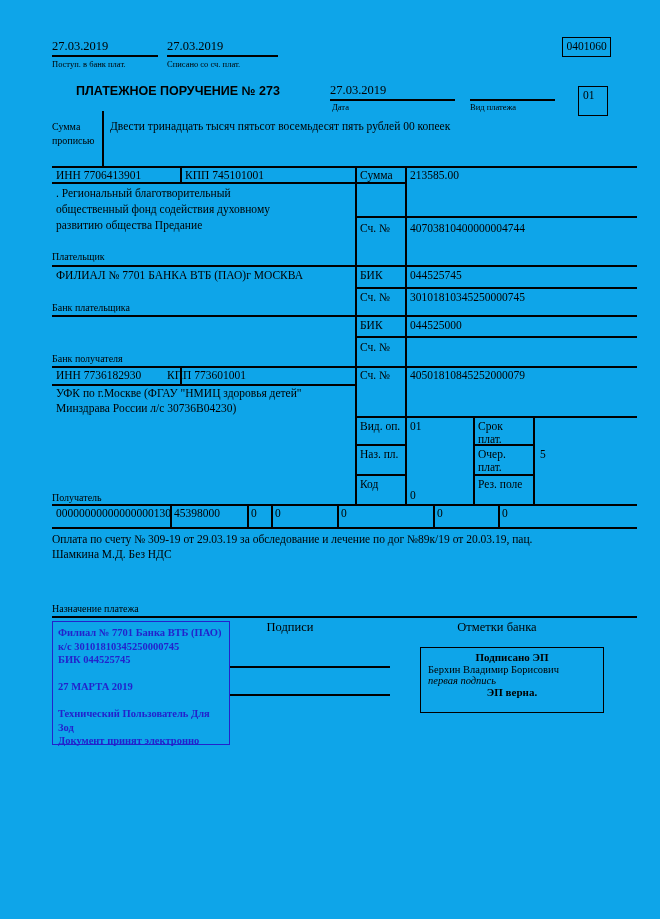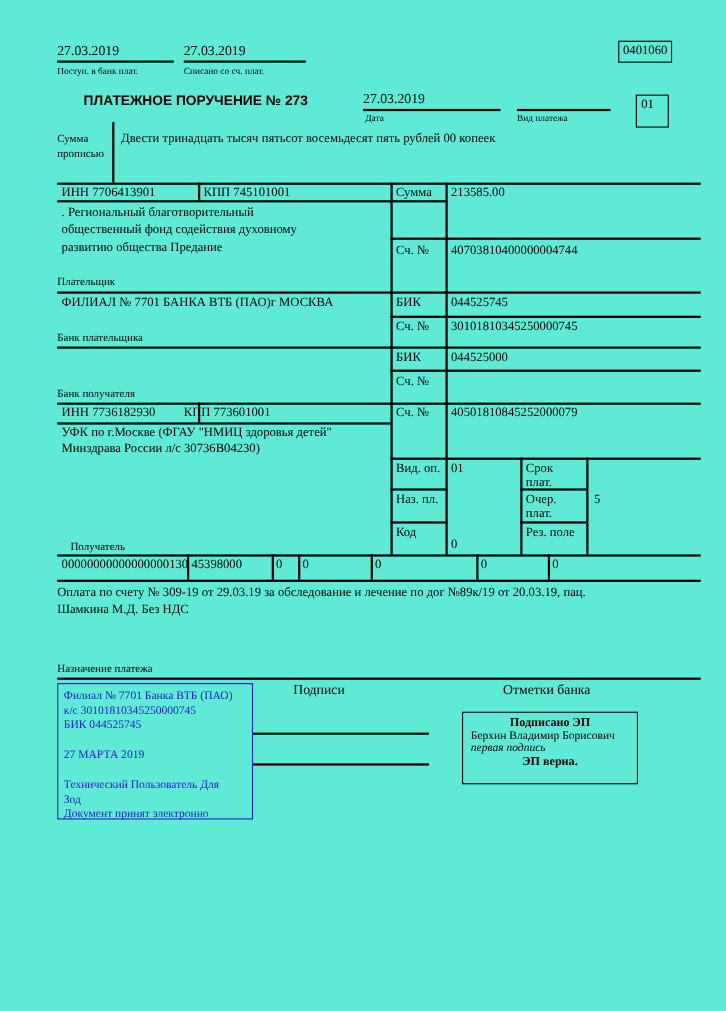--- a/index.html
+++ b/index.html
@@ -1,29 +1,29 @@
 <!DOCTYPE html>
 <html><head>
 <meta charset="utf-8">
 <style>
   html,body { margin:0; padding:0; background:#fff; }
-  .page { position:relative; width:660px; height:919px; background:#5eead4; overflow:hidden;
+  .page { position:relative; width:660px; height:919px; background:#0ea5e9; overflow:hidden;
           font-family:"Liberation Serif","DejaVu Serif",serif; color:#000; }
   .t  { position:absolute; white-space:nowrap; font-size:11.5px; line-height:13px; }
   .dt { font-size:12.5px; }
   .sm { font-size:8.5px; line-height:9px; }
   .lb { font-size:10px; line-height:11px; }
   .title { font-family:"Liberation Sans","DejaVu Sans",sans-serif; font-weight:bold; font-size:12.5px;margin-left:24px; }
   .hl, .vl { position:absolute; background:#000; }
   .box { position:absolute; border:1.6px solid #000; box-sizing:border-box; }
   .stamp { position:absolute; left:52px; top:621px; width:178px; height:124px;
            border:1.5px solid #2323cc; color:#2323cc; box-sizing:border-box;
-           padding:4px 5px; font-size:10.5px; line-height:13.5px; }
+           padding:4px 5px; font-size:10.5px; line-height:13.5px;font-weight:bold; }
   .stamp div { min-height:13.5px; white-space:nowrap; }
-  .esign { position:absolute; left:420px; top:647px; width:160px; height:66px;
+  .esign { position:absolute; left:420px; top:647px; width:184px; height:66px;
            border:1.6px solid #000; box-sizing:border-box; font-size:10.5px; }
   .esign .ttl { text-align:center; font-weight:bold; font-size:11px; margin-top:3px; }
   .esign .nm  { margin:1px 0 0 7px; }
   .esign .rl  { margin:0 0 0 7px; font-style:italic; }
   .esign .vf  { text-align:center; font-weight:bold; font-size:11px; }
   .ctr { text-align:center; }
 </style>
 </head>
 <body>
 
@@ -116,21 +116,21 @@
   <div class="t" style="left:410px;top:420px">01</div>
   <div class="t" style="left:478px;top:420px">Срок</div>
   <div class="t" style="left:478px;top:433px">плат.</div>
   <div class="t" style="left:360px;top:448px">Наз. пл.</div>
   <div class="t" style="left:478px;top:448px">Очер.</div>
   <div class="t" style="left:478px;top:461px">плат.</div>
   <div class="t" style="left:540px;top:448px">5</div>
   <div class="t" style="left:360px;top:478px">Код</div>
   <div class="t" style="left:410px;top:489px">0</div>
   <div class="t" style="left:478px;top:478px">Рез. поле</div>
-  <div class="t lb" style="left:64px;top:492px">Получатель</div>
+  <div class="t lb" style="left:52px;top:492px">Получатель</div>
 
   <div class="t" style="left:56px;top:507px">00000000000000000130</div>
   <div class="t" style="left:174px;top:507px">45398000</div>
   <div class="t" style="left:251px;top:507px">0</div>
   <div class="t" style="left:275px;top:507px">0</div>
   <div class="t" style="left:341px;top:507px">0</div>
   <div class="t" style="left:437px;top:507px">0</div>
   <div class="t" style="left:502px;top:507px">0</div>
 
   <div class="t" style="left:52px;top:533px">Оплата по счету № 309-19 от 29.03.19 за обследование и лечение по дог №89к/19 от 20.03.19, пац.</div>

